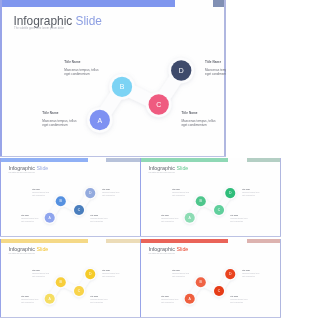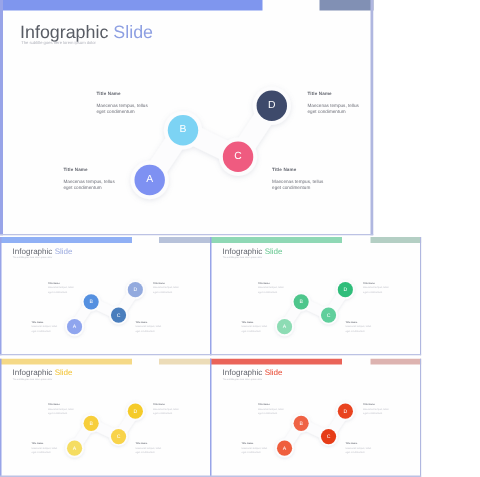--- a/index.html
+++ b/index.html
@@ -1,21 +1,21 @@
 <!DOCTYPE html>
 <html><head>
 <meta charset="utf-8">
 <style>
   html,body{margin:0;padding:0;}
   body{width:281px;height:318px;background:#ffffff;font-family:"Liberation Sans",sans-serif;overflow:hidden;}
   .page{opacity:0.999;}
   .page{position:relative;width:281px;height:318px;background:#fff;}
 
   
-  .hero{position:absolute;left:0;top:0;width:249px;height:156.5px;background:#fefefe;overflow:hidden;}
+  .hero{position:absolute;left:0;top:0;width:226px;height:156.5px;background:#fefefe;overflow:hidden;}
   .edge-l{position:absolute;left:0;top:0;width:2px;height:100%;background:#98a4e8;}
   .edge-r{position:absolute;right:0;top:0;width:2px;height:100%;background:#b0b7e0;}
   .edge-b{position:absolute;left:0;bottom:0;height:1px;width:100%;background:#bcc2e4;}
   .topbar{position:absolute;left:0;top:0;height:7px;width:100%;}
   .topbar i{position:absolute;top:0;height:7px;display:block;}
 
   .hero-title{position:absolute;left:13.4px;top:13.5px;font-size:11.9px;color:#585c64;white-space:nowrap;}
   .hero-sub{position:absolute;left:14.1px;top:27.3px;font-size:2.75px;color:#b0b2bb;white-space:nowrap;}
 
   .diagram{position:absolute;left:0;top:0;width:281px;height:157px;}

